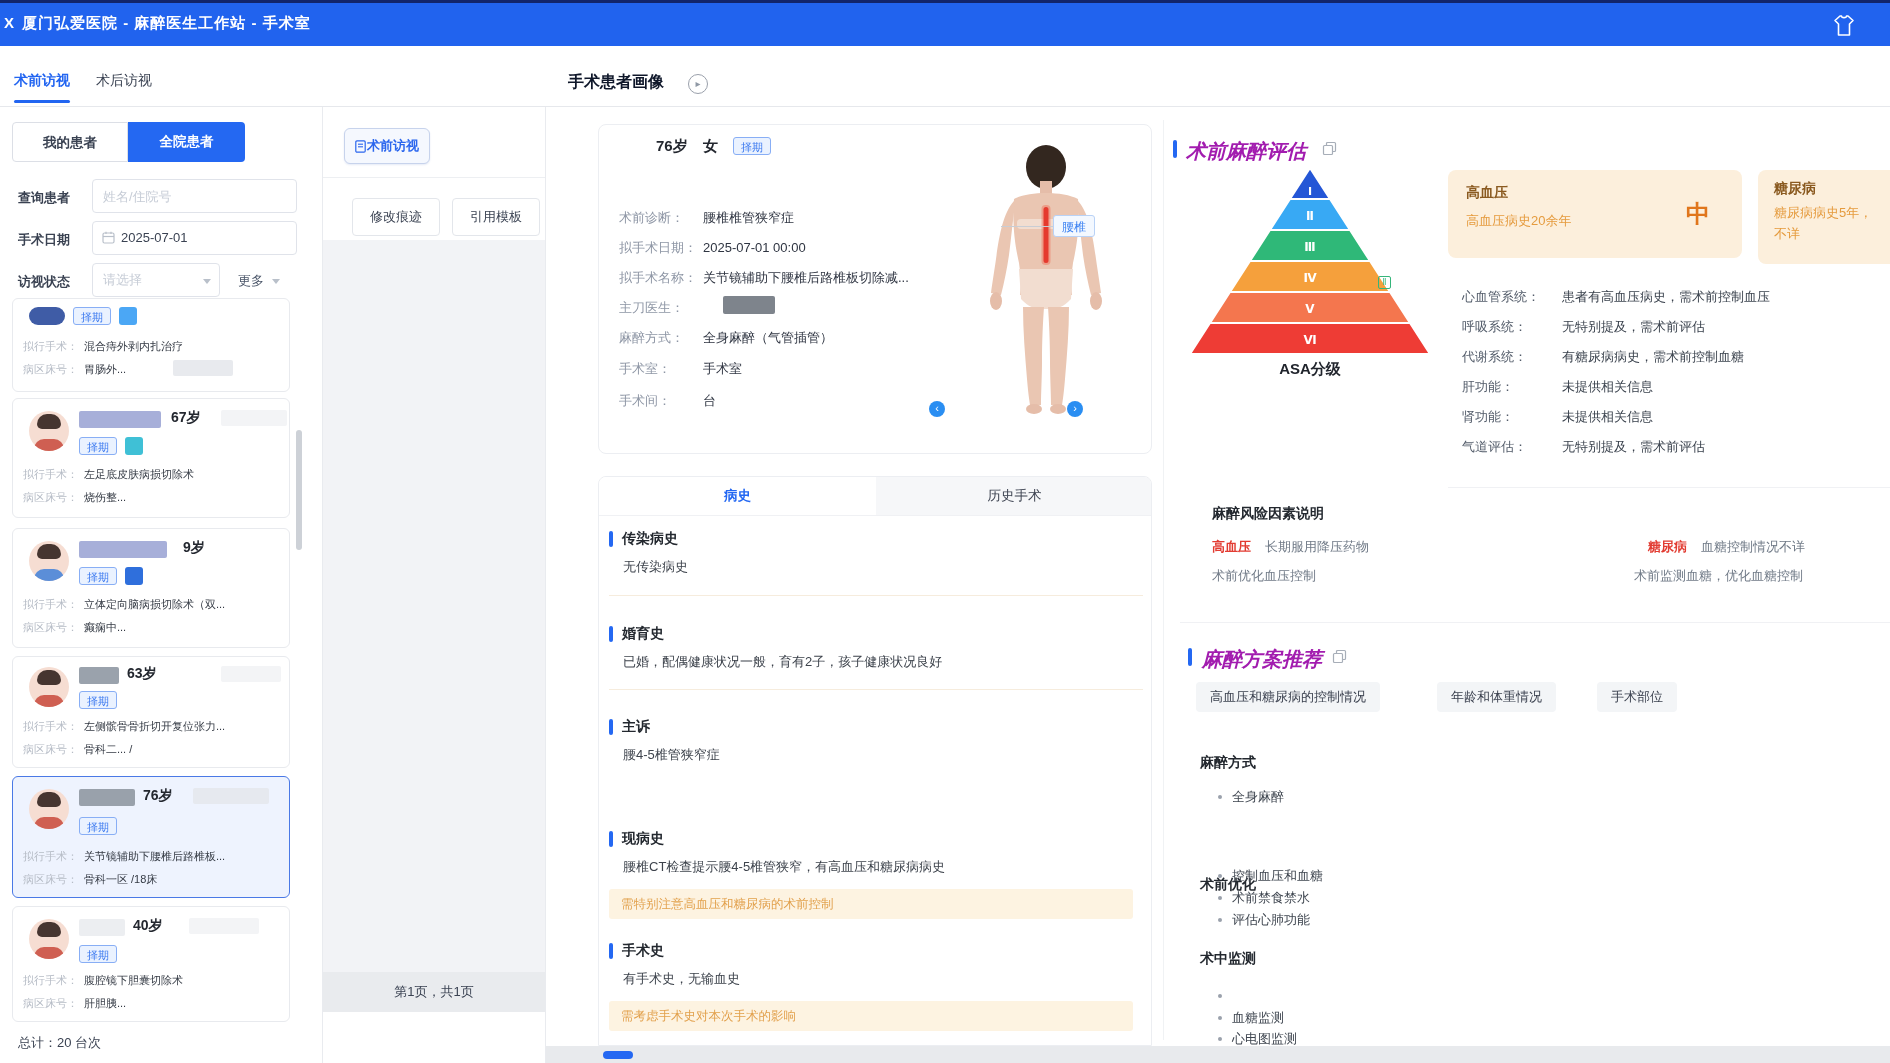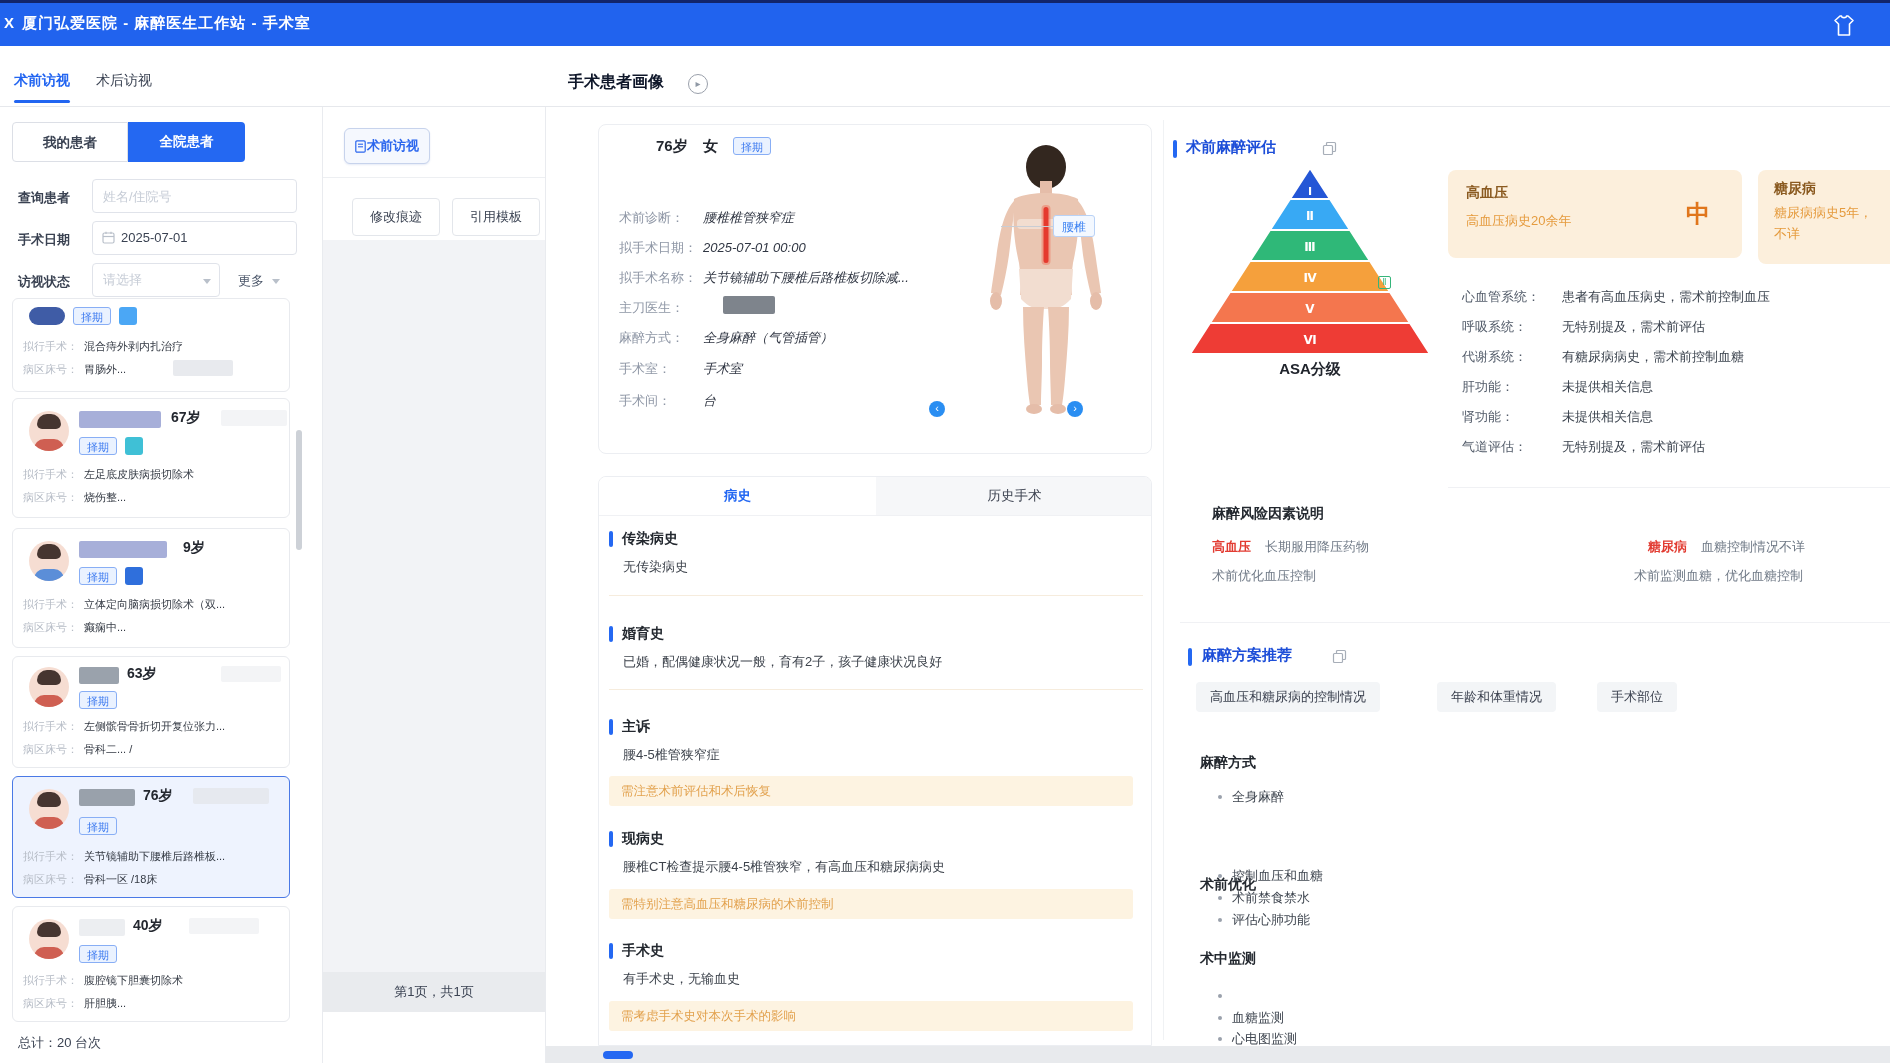--- a/index.html
+++ b/index.html
@@ -44,34 +44,34 @@
   .btn{position:absolute;box-sizing:border-box;text-align:center;cursor:pointer;}
   .visit-btn{left:344px;top:128px;width:86px;height:36px;background:#f5f8fe;border:1px solid #c7d3ec;border-radius:6px;box-shadow:0 1px 2px rgba(40,80,180,.12);color:#2b66ee;font-size:13px;font-weight:bold;line-height:34px;}
   .mid-btn{top:198px;width:88px;height:38px;background:#fff;border:1px solid #e3e6eb;border-radius:4px;color:#3a4252;font-size:13px;line-height:36px;}
 
   
   .panel-title{position:absolute;font-size:16px;font-weight:bold;color:#0f172a;}
   .circle-icon{position:absolute;width:20px;height:20px;border:1.5px solid #9aa0ab;border-radius:50%;color:#8f98a5;font-size:10px;text-align:center;line-height:18px;box-sizing:border-box;cursor:pointer;}
   .card{position:absolute;background:#fff;border:1px solid #eceef2;border-radius:8px;box-sizing:border-box;}
   .frow{position:absolute;left:20px;white-space:nowrap;}
   .flbl{display:inline-block;width:84px;color:#8e96a5;font-size:13px;}
-  .fval{color:#2f3542;font-size:13px;font-style:italic;}
+  .fval{color:#2f3542;font-size:13px;}
   .rot{position:absolute;width:16px;height:16px;border-radius:50%;background:#2a8ef2;color:#fff;font-size:11px;line-height:14px;text-align:center;cursor:pointer;}
 
   .tabbar-half{position:absolute;top:0;height:38px;line-height:38px;text-align:center;font-size:13.5px;cursor:pointer;}
   .sec-title{position:absolute;left:10px;height:20px;display:flex;align-items:center;gap:9px;}
   .sec-bar{width:4px;height:16px;background:#2468f2;border-radius:2px;}
   .sec-t{font-size:14px;font-weight:bold;color:#23282f;text-align:right;}
   .sec-content{position:absolute;left:24px;font-size:13px;color:#3d434c;white-space:nowrap;}
   .sec-divider{position:absolute;left:10px;width:534px;height:1px;background:#f6ecdd;}
   .sec-note{position:absolute;left:10px;width:524px;height:30px;line-height:30px;padding-left:12px;background:#fdf3e1;color:#e2a14d;font-size:12.5px;border-radius:3px;box-sizing:border-box;white-space:nowrap;overflow:hidden;}
 
   
   .rhead-bar{position:absolute;width:4px;height:18px;background:#2468f2;border-radius:2px;}
-  .rhead-t{position:absolute;font-size:15px;font-weight:bold;color:#1d4ed8;}
+  .rhead-t{position:absolute;font-size:20px;font-weight:bold;color:#a21caf;font-style:italic;}
   .asa-marker{position:absolute;left:1378px;top:276px;width:13px;height:13px;border:1.5px solid #35b57a;border-radius:2px;color:#35b57a;font-size:8px;line-height:12px;text-align:center;box-sizing:border-box;}
   .risk-card{position:absolute;background:#fcefdc;border-radius:8px;}
   .risk-card .rt{position:absolute;font-size:14px;font-weight:bold;color:#8a5a20;}
   .risk-card .rs{position:absolute;font-size:13px;color:#e59b3e;line-height:21px;}
   .risk-level{position:absolute;font-size:24px;font-weight:bold;color:#e0761c;}
   .sysrow{position:absolute;left:1462px;white-space:nowrap;font-size:13px;}
   .syslbl{display:inline-block;width:100px;color:#535c6a;}
   .sysval{color:#3b434e;}
   .risknote-kw{font-size:13px;font-weight:bold;color:#e23c32;margin-right:14px;}
   .risknote-tx{font-size:13px;color:#707a87;}
@@ -268,21 +268,20 @@
         <span class="sec-t">婚育史</span>
       </div>
     <div class="sec-content" style="top:176px">已婚，配偶健康状况一般，育有2子，孩子健康状况良好</div>
     <div class="sec-divider" style="top:212px"></div>
 
     <div class="sec-title" style="top:240px">
         <span class="sec-bar"></span>
         <span class="sec-t">主诉</span>
       </div>
     <div class="sec-content" style="top:269px">腰4-5椎管狭窄症</div>
-    <div class="sec-note" style="top:299px">需注意术前评估和术后恢复</div>
 
     <div class="sec-title" style="top:352px">
         <span class="sec-bar"></span>
         <span class="sec-t">现病史</span>
       </div>
     <div class="sec-content" style="top:381px">腰椎CT检查提示腰4-5椎管狭窄，有高血压和糖尿病病史</div>
     <div class="sec-note" style="top:412px">需特别注意高血压和糖尿病的术前控制</div>
 
     <div class="sec-title" style="top:464px">
         <span class="sec-bar"></span>

